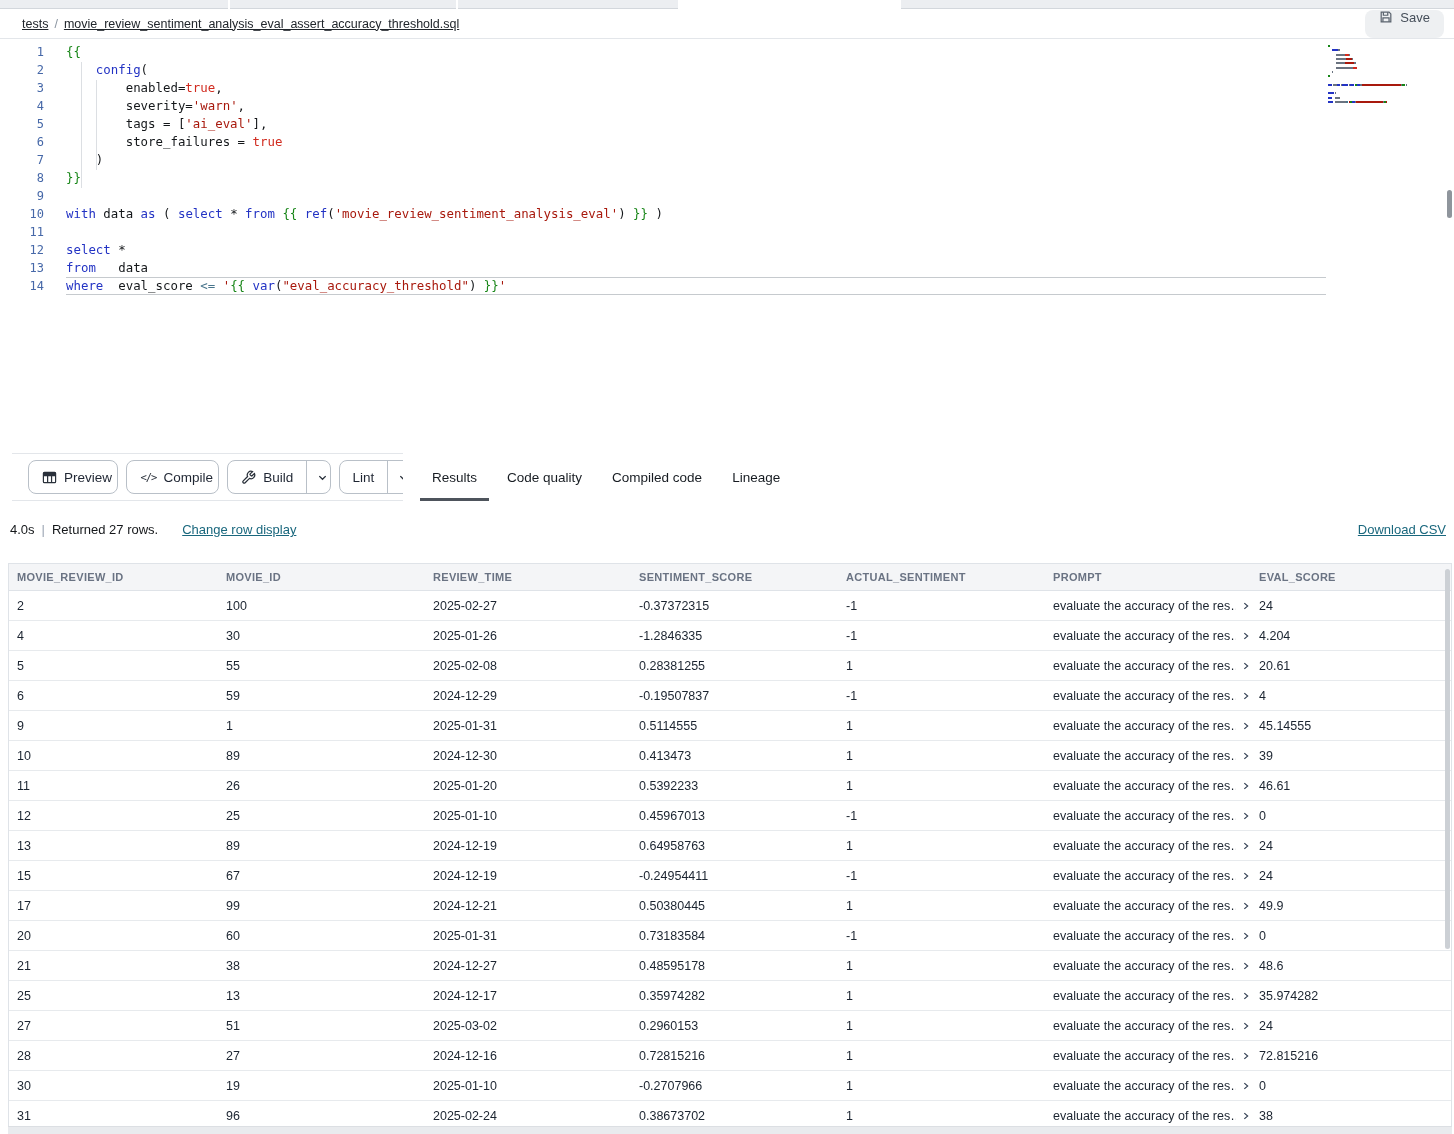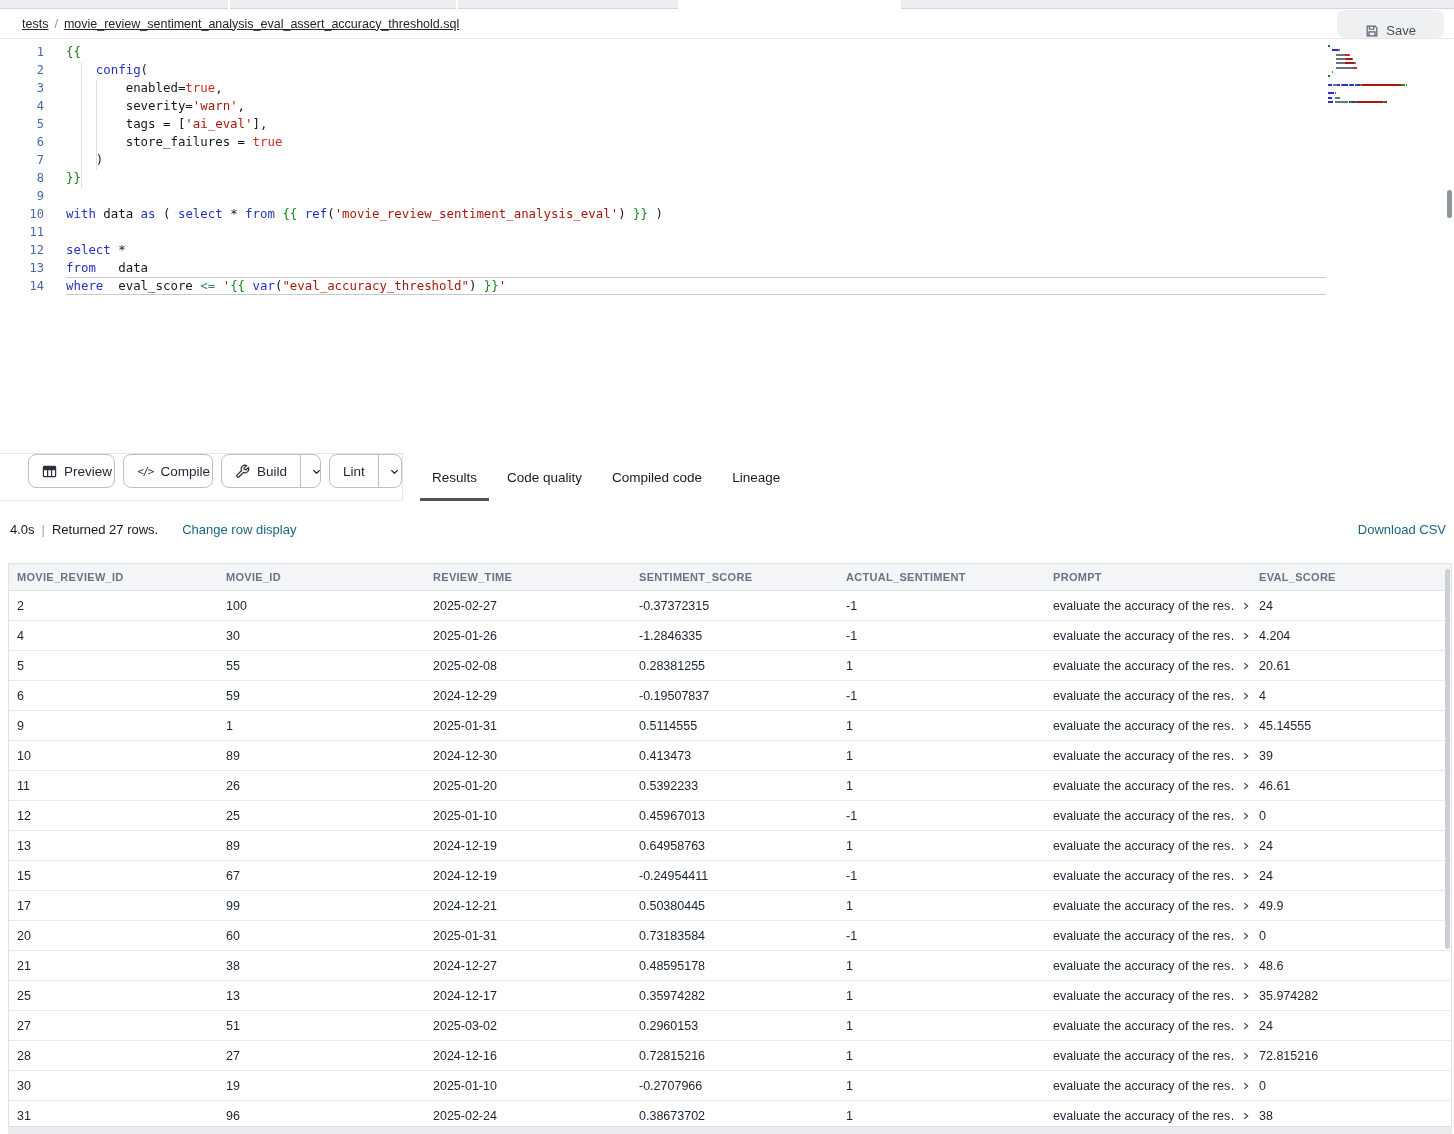--- a/index.html
+++ b/index.html
@@ -10,21 +10,21 @@
   #top-strip { position:absolute; top:0; left:0; width:1454px; height:9px; background:#fff; }
   .strip-seg { position:absolute; top:0; height:9px; background:#eceef1; border-bottom:1px solid #d3d7dc; }
   .strip-div { position:absolute; top:0; width:2px; height:9px; background:#fff; }
 
   
   #crumb-bar { position:absolute; top:9px; left:0; width:1454px; height:30px; background:#fff;
     border-bottom:1px solid #e3e6ea; display:flex; align-items:center; padding:0 10px 0 22px; }
   .crumb { font-size:12.5px; color:#21262c;text-decoration:underline; }
   .crumb-sep { color:#8a94a0; margin:0 6px; font-size:12.5px; }
   #save-btn { margin-left:auto; height:28px; background:#eef0f2; border:none; border-radius:8px;
-    display:flex; align-items:flex-end; gap:7px; padding:0 28px; font-size:13px; color:#454e59; cursor:pointer; }
+    display:flex; align-items:flex-start; gap:7px; padding:0 14px; font-size:13px; color:#454e59; cursor:pointer; }
   #save-btn svg { stroke:#5a636e; }
 
   
   #editor { position:absolute; top:40px; left:0; width:1454px; height:413px; background:#fff; }
   #gutter { position:absolute; top:3px; left:0; width:44px; }
   .gutter-num { height:18px; line-height:18px; text-align:right; font-family:"DejaVu Sans Mono", monospace;
     font-size:12px; color:var(--line_number); }
   #code { position:absolute; top:3px; left:66px; right:120px; font-family:"DejaVu Sans Mono", monospace;
     font-size:12.4px; white-space:pre; }
   .code-line { height:18px; line-height:18px; }
@@ -41,41 +41,41 @@
   
   #minimap { position:absolute; top:4px; right:30px; width:96px; }
   .mini-line { height:4.3px; display:flex; align-items:center; }
   .mini-seg { display:inline-block; height:2px; }
   .mini-plain{ background:#6a7380; } .mini-kw{ background:var(--syntax_keyword); }
   .mini-jinja{ background:var(--syntax_jinja); } .mini-str{ background:var(--syntax_string); }
   .mini-atom{ background:var(--syntax_boolean); } .mini-op{ background:var(--syntax_operator); }
   #ed-scroll { position:absolute; right:2px; top:150px; width:5px; height:28px; background:#8f959c; border-radius:3px; }
 
   
-  #toolbar { position:absolute; top:453px; left:0; width:403px; height:48px; background:#fff;
+  #toolbar { position:absolute; top:453px; left:12px; width:403px; height:48px; background:#fff;
     border-top:1px solid #e3e6ea; border-bottom:1px solid #e3e6ea; border-right:1px solid #e3e6ea;
-    display:flex; gap:8px; padding-left:28px; }
+    display:flex; align-items:center; gap:8px; padding-left:16px; }
   .tb-btn { height:34px; background:#fff; border:1px solid #b9c0c8; border-radius:8px;
     display:flex; align-items:center; font-size:13.5px; color:#1f2633; cursor:pointer; overflow:hidden; }
   .tb-btn .seg { display:flex; align-items:center; gap:7px; padding:0 13px; height:100%; }
   .tb-btn .chev-seg { border-left:1px solid #b9c0c8; padding:0 10px; height:100%; display:flex; align-items:center; }
   .tb-btn svg { stroke:#2a313b; }
   .compile-glyph { font-family:"DejaVu Sans Mono", monospace; font-size:10.5px; color:#2a313b; letter-spacing:-1px; }
 
   #tabs { position:absolute; top:453px; left:403px; height:48px; right:0; background:#fff;
     display:flex; align-items:center; gap:30px; padding-left:29px; }
   .tab { font-size:13.5px; color:#171c22; position:relative; height:100%; display:flex; align-items:center; cursor:pointer; }
   .tab.active::after { content:""; position:absolute; left:-12px; right:-12px; bottom:0; height:3px;
     background:var(--active_tab_underline); }
 
   
   #status-row { position:absolute; top:501px; left:0; width:1454px; height:62px; background:#fff;
     display:flex; align-items:flex-start; padding:21px 8px 0 10px; font-size:13px; }
   .status-pipe { color:#9aa4b2; margin:0 7px; }
-  .link { color:var(--link); cursor:pointer; }
+  .link { color:var(--link); cursor:pointer;text-decoration:underline; }
   #change-link { margin-left:24px; }
   #download-link { margin-left:auto; margin-right:0; }
 
   
   #results { position:absolute; top:563px; left:8px; width:1444px; height:563px;
     border:1px solid #dfe3e8; border-bottom:none; background:#fff; overflow:hidden; }
   .grid-row { display:grid; grid-template-columns:209px 207px 206px 207px 207px 206px 1fr; }
   #thead { background:#f4f5f7; border-bottom:1px solid #dfe3e8; height:27px; }
   .th { font-size:11px; font-weight:700; letter-spacing:.3px; color:#6a7383;
     display:flex; align-items:center; padding-left:8px; }

